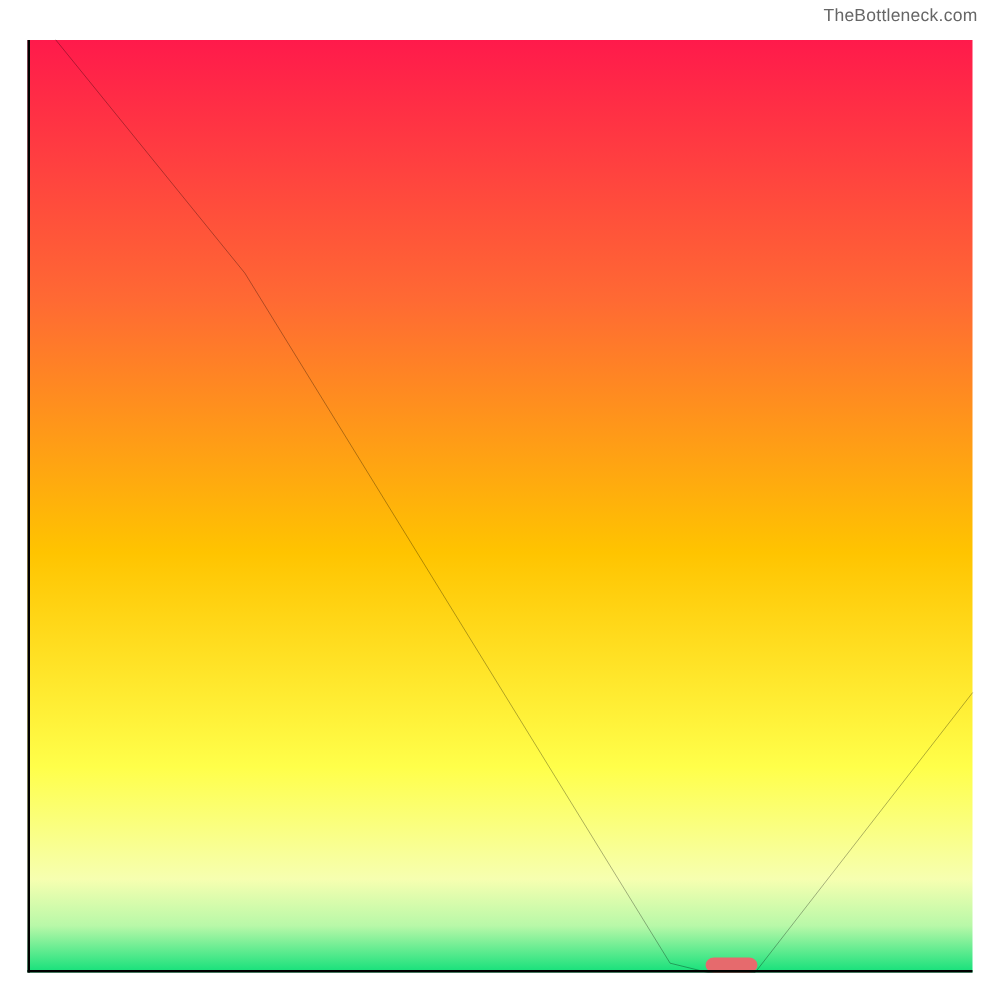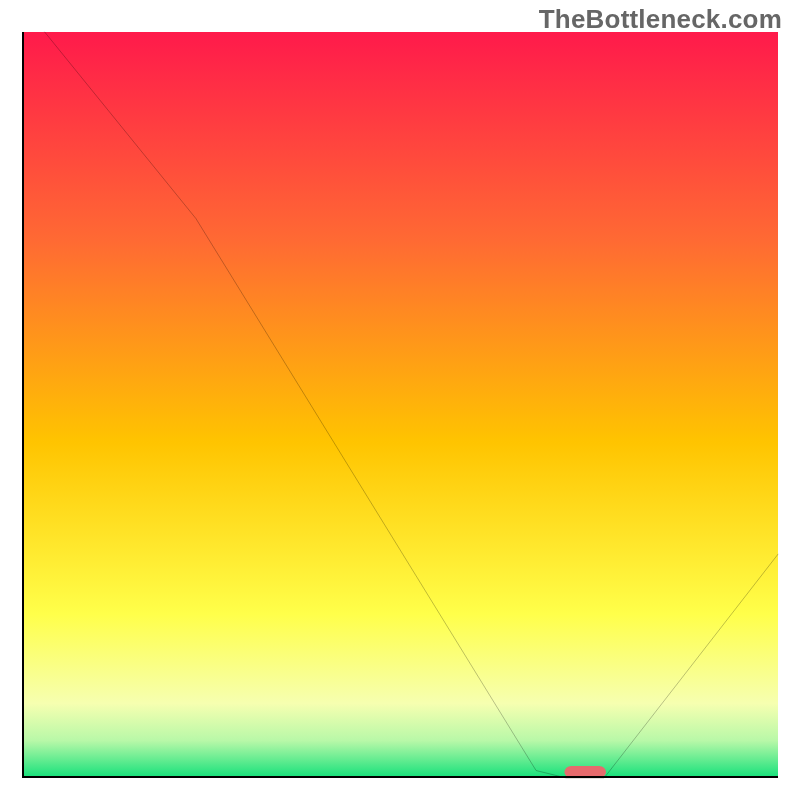--- a/index.html
+++ b/index.html
@@ -1,16 +1,16 @@
 <!DOCTYPE html>
 <html><head>
 <meta charset="utf-8">
 <style>
   html,body{margin:0;padding:0;width:800px;height:800px;background:#fff;overflow:hidden;font-family:Arial,Helvetica,sans-serif}
-  .attribution{position:absolute;top:4px;right:18px;font-size:26px;font-weight:700;color:#666;letter-spacing:.2px}
+  .attribution{position:absolute;top:4px;right:18px;font-size:14px;font-weight:400;color:#666;letter-spacing:.2px}
   .frame{position:absolute;left:22px;top:32px;width:756px;height:746px;border-left:2px solid #000;border-bottom:2px solid #000;border-top:none;border-right:none;box-sizing:border-box}
   svg.plot{position:absolute;left:22px;top:32px;width:756px;height:746px;overflow:visible}
   .marker{fill:#e66a6d;stroke:none}
 </style>
 </head>
 <body>
 
 <div class="attribution">TheBottleneck.com</div>
 
 <svg class="plot" viewBox="0 0 100 100" preserveAspectRatio="none">

